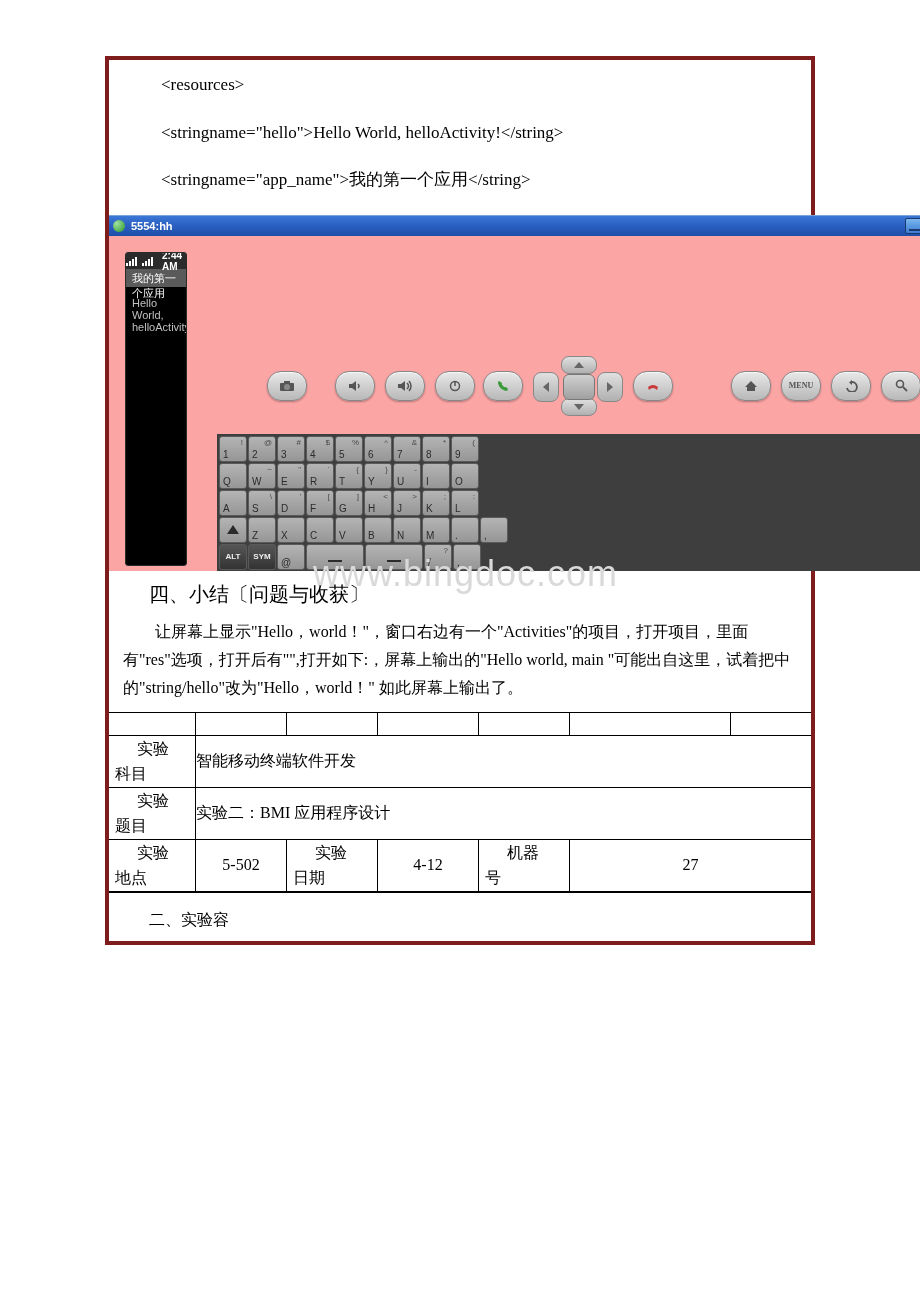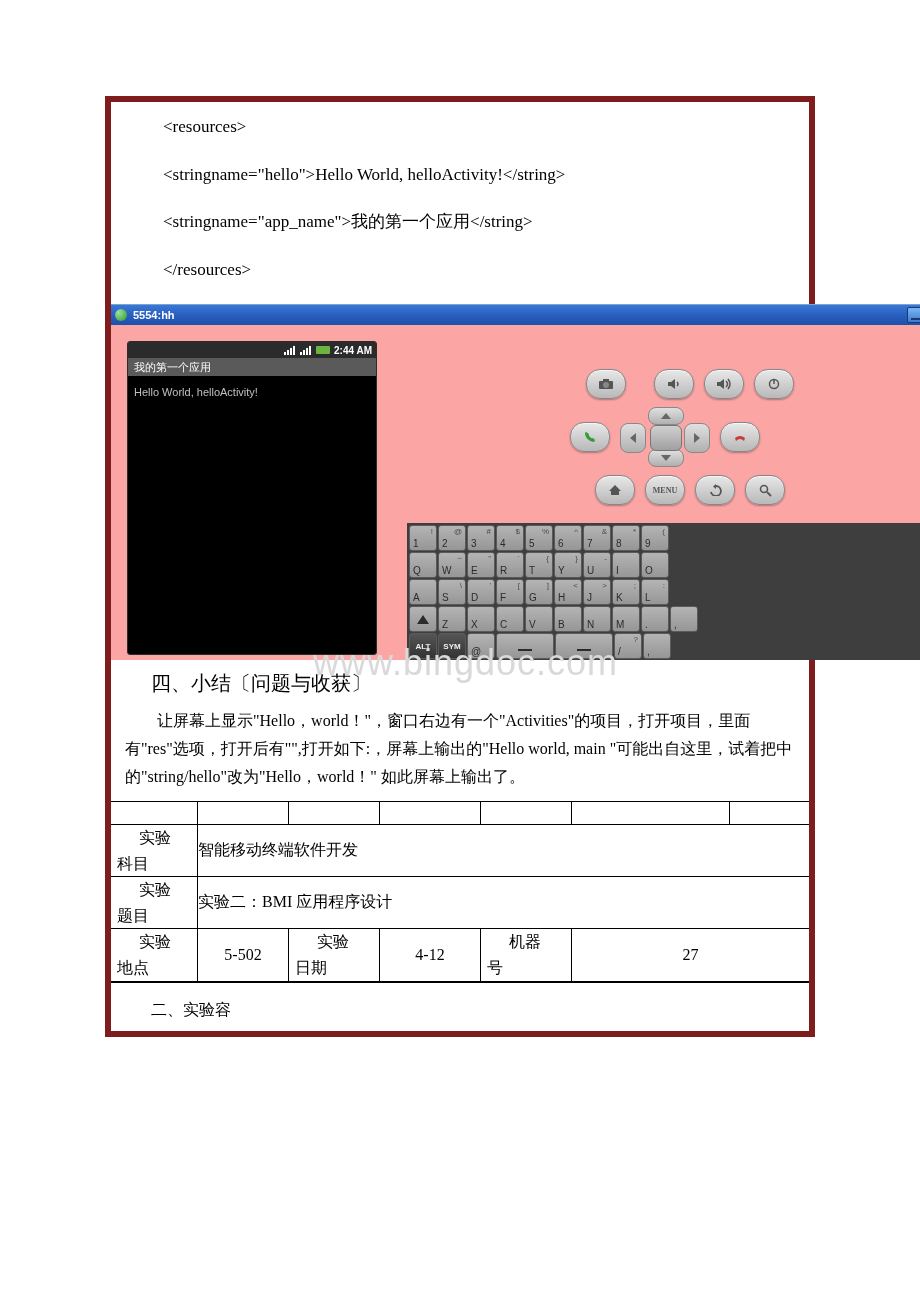--- a/index.html
+++ b/index.html
@@ -5,22 +5,22 @@
   body {
     margin: 0;
     padding: 0;
     background: #fff;
     font-family: "SimSun", "Songti SC", serif;
     font-size: 16px;
     color: #000;
     width: 920px;
   }
   .page {
-    border: 6px solid #7f1d1d;
-    margin: 96px 105px 60px 105px;
+    border: 4px solid #7f1d1d;
+    margin: 56px 105px 60px 105px;
     width: 710px;
     box-sizing: border-box;
   }
   .content-block {
     padding: 12px 18px 0 18px;
   }
   .code-para {
     font-family: "Times New Roman", serif;
     font-size: 17px;
     margin: 0 0 22px 0;
@@ -125,21 +125,21 @@
     padding: 10px 6px;
   }
   .controls {
     flex: 1;
     display: flex;
     flex-direction: column;
     justify-content: flex-end;
   }
   .ctrl-rows {
     display: flex;
-    flex-direction: column;
+    flex-direction: row;
     gap: 8px;
     align-items: center;
     margin-bottom: 18px;
     padding-top: 14px;
   }
   .ctrl-row {
     display: flex;
     gap: 10px;
     align-items: center;
     justify-content: center;
@@ -311,21 +311,20 @@
 </style>
 </head>
 <body>
 
 <div class="page">
 
   <div class="content-block">
     <p class="code-para indent">&lt;resources&gt;</p>
     <p class="code-para indent">&lt;stringname="hello"&gt;Hello World, helloActivity!&lt;/string&gt;</p>
     <p class="code-para indent">&lt;stringname="app_name"&gt;我的第一个应用&lt;/string&gt;</p>
-    <p class="code-para indent">&lt;/resources&gt;</p>
   </div>
 
   <div class="emu-window">
     <div class="emu-titlebar">
       <span class="bullet"></span>
       <span>5554:hh</span>
       <span class="spacer"></span>
       <span class="min"></span>
     </div>
     <div class="emu-body">

